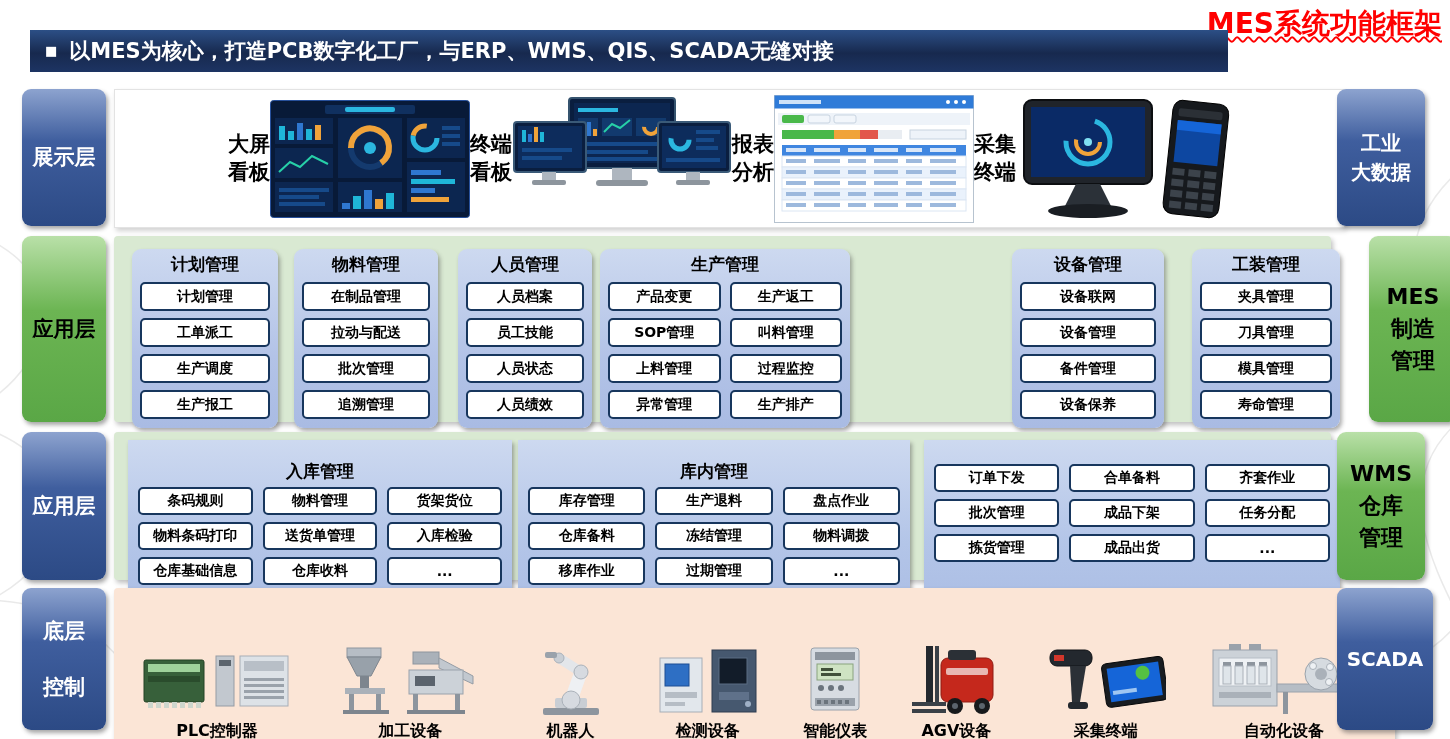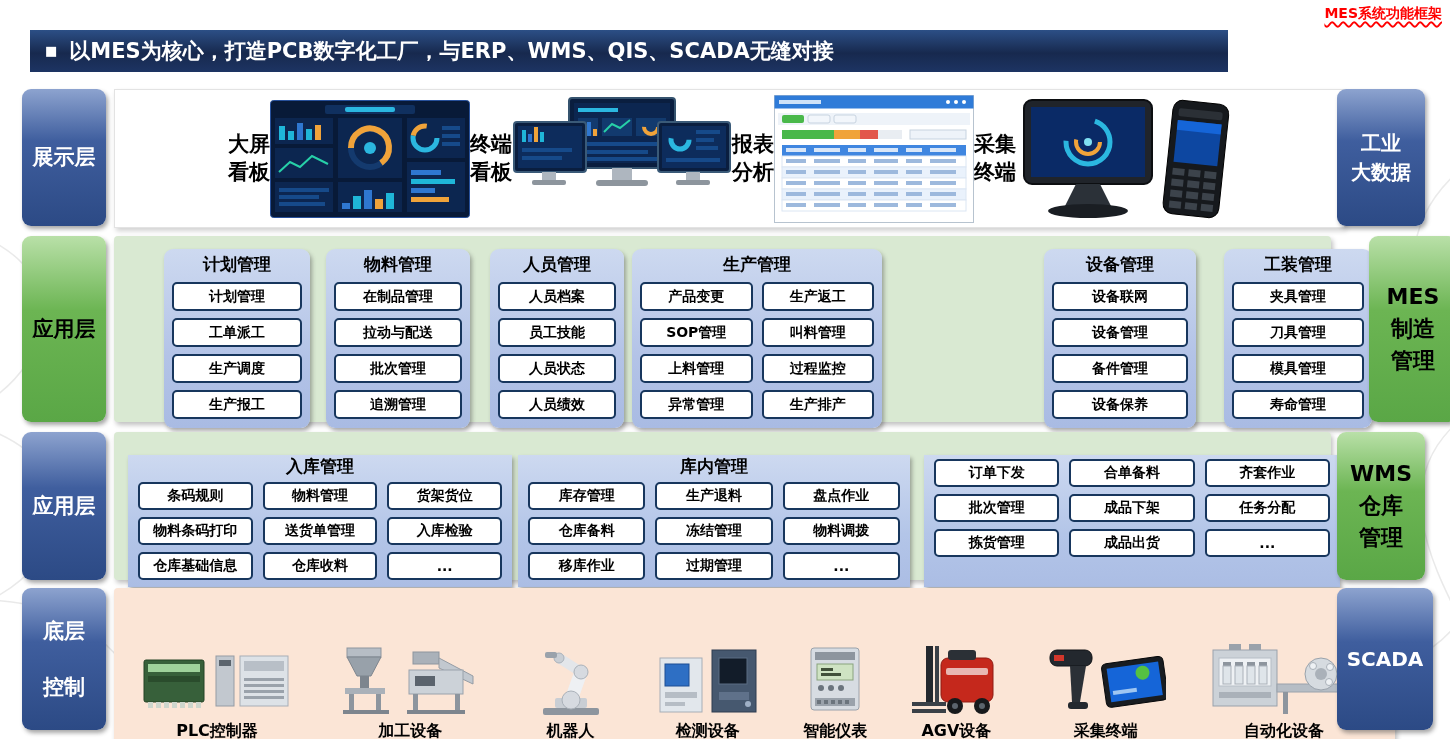--- a/index.html
+++ b/index.html
@@ -1,46 +1,46 @@
 <!DOCTYPE html>
 <html><head>
 <meta charset="utf-8">
 <style>
   html,body{margin:0;padding:0;}
   body{font-family:"DejaVu Sans","Liberation Sans",sans-serif;background:#fff;}
   #stage{position:relative;width:1450px;height:739px;background:#ffffff;overflow:hidden;}
   .deco{position:absolute;left:0;top:0;}
-  .page-title{position:absolute;top:5px;right:8px;font-size:14px;font-weight:bold;color:#ff0000;
+  .page-title{position:absolute;top:5px;right:8px;font-size:28px;font-weight:bold;color:#ff0000;
     text-decoration:underline;text-decoration-style:wavy;text-decoration-thickness:2px;text-underline-offset:3px;}
   .header-bar{position:absolute;left:30px;top:30px;width:1183px;height:42px;
     background:linear-gradient(180deg,#2c4f86 0%,#17294e 55%,#1d3463 100%);
     color:#ffffff;display:flex;align-items:center;font-size:21px;font-weight:bold;padding-left:15px;}
   .header-bar .bullet{font-size:13px;margin-right:12px;position:relative;top:-1px;}
   .side-label{position:absolute;display:flex;flex-direction:column;align-items:center;justify-content:center;
     border-radius:9px;font-weight:bold;text-align:center;box-shadow:2px 3px 4px rgba(60,60,60,.45);}
   .side-label.blue{color:#ffffff;background:linear-gradient(180deg,#8da3cf 0%,#3f5e9e 38%,#2c4a85 100%);}
   .side-label.green{color:#000000;background:linear-gradient(180deg,#b9e0a8 0%,#6cb553 40%,#5aa746 100%);}
   .side-label span{line-height:1.45;}
   .panel{position:absolute;left:114px;width:1217px;}
   .row1{top:89px;height:137px;background:#ffffff;border:1px solid #e3e3e3;
     box-shadow:2px 3px 5px rgba(0,0,0,.18);display:flex;align-items:center;justify-content:center;padding:0 6px;}
   .row1 svg{flex-shrink:0;}
   .caption{display:flex;flex-direction:column;align-items:center;font-size:21px;font-weight:bold;color:#000;line-height:1.3;}
   .row2{top:236px;height:186px;background:#d9e9d2;border-radius:4px;box-shadow:2px 3px 5px rgba(0,0,0,.25);}
   .col{position:absolute;top:13px;border-radius:9px;
     background:linear-gradient(180deg,#cdd9f0 0%,#b3c3e7 60%,#a9bbe3 100%);
-    box-shadow:2px 3px 4px rgba(70,70,70,.45);padding:5px 8px 9px;display:flex;flex-direction:column;gap:7px;margin-left:32px;}
+    box-shadow:2px 3px 4px rgba(70,70,70,.45);padding:5px 8px 9px;display:flex;flex-direction:column;gap:7px;}
   .col-title{text-align:center;font-size:17px;font-weight:bold;color:#000;line-height:1.25;}
   .box{background:#ffffff;border:2px solid #17365d;border-radius:5px;height:25px;
     display:flex;align-items:center;justify-content:center;font-size:14px;font-weight:bold;color:#000;white-space:nowrap;}
   .grid2{display:grid;grid-template-columns:1fr 1fr;gap:7px 9px;}
   .row3{top:432px;height:148px;background:#d9e9d2;border-radius:4px;box-shadow:2px 3px 5px rgba(0,0,0,.25);}
-  .grp{position:absolute;top:23px;height:132px;border-radius:0;
+  .grp{position:absolute;top:8px;height:132px;border-radius:0;
     background:linear-gradient(180deg,#cdd9f0 0%,#b3c5e8 60%,#abbde4 100%);
-    box-shadow:2px 3px 4px rgba(70,70,70,.45);padding:0 10px;}
+    box-shadow:2px 3px 4px rgba(70,70,70,.45);padding:20px 10px;}
   .grp-title{text-align:center;font-size:17px;font-weight:bold;color:#000;}
   .grp-grid{display:grid;grid-template-columns:1fr 1fr 1fr;gap:7px 10px;margin-top:4px;}
   .grp .box{height:24px;}
   .row4{top:588px;height:142px;background:#fbe5d6;border-radius:4px;box-shadow:2px 3px 5px rgba(0,0,0,.25);
     display:flex;align-items:flex-end;justify-content:space-between;padding:12px 36px 10px 28px;}
   .device{display:flex;flex-direction:column;align-items:center;gap:5px;}
   .device-label{font-size:16px;font-weight:bold;color:#000;white-space:nowrap;}
 </style>
 </head>
 <body>

